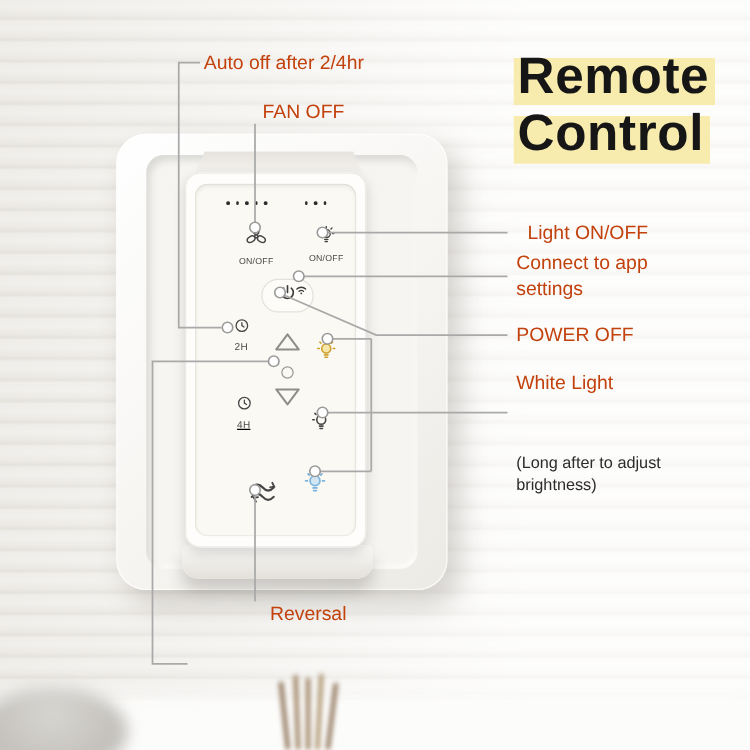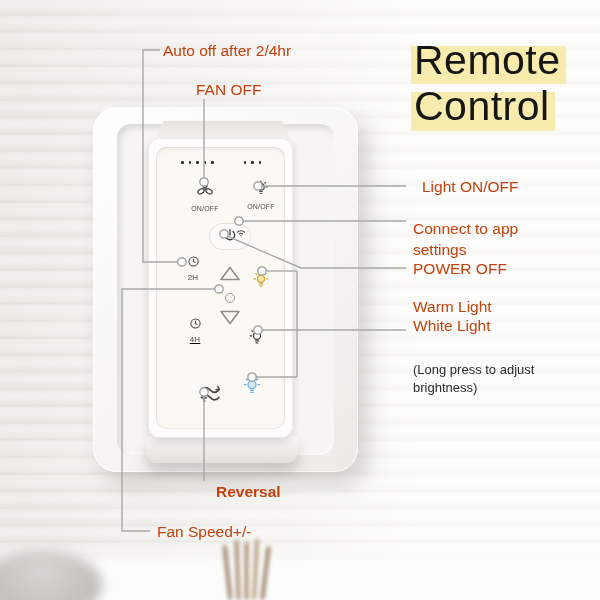--- a/index.html
+++ b/index.html
@@ -81,32 +81,32 @@
   .bulb-mid  { position:absolute; left:91px; top:180px; }
   .bulb-blue { position:absolute; left:85px; top:228px; }
   .reversal-btn { position:absolute; left:42px; top:234px; }
 
   
   .callouts { position:absolute; left:0; top:0; z-index:50; pointer-events:none; }
 
   
   .callout-label { position:absolute; z-index:60; font-size:15.5px; color:#c2410c; line-height:20px; }
   .lbl-auto    { left:163px; top:41px; }
-  .lbl-fanoff  { left:196px; top:80px; }
+  .lbl-fanoff  { left:210px; top:80px; }
   .lbl-light   { left:422px; top:177px; }
-  .lbl-connect { left:413px; top:218px; width:112px; line-height:21px; }
+  .lbl-connect { left:413px; top:200px; width:112px; line-height:21px; }
   .lbl-power   { left:413px; top:259px; }
   .lbl-modes   { left:413px; top:297px; line-height:19px; }
   .lbl-note    { left:413px; top:361px; width:130px; font-size:13px; line-height:17.5px; color:#2b2b2b; }
-  .lbl-reversal{ left:216px; top:482px;font-weight:bold; }
+  .lbl-reversal{ left:216px; top:482px; }
   .lbl-speed   { left:157px; top:522px; }
 
   
   .title { position:absolute; left:411px; top:38px; z-index:60;
-    font-size:41px; font-weight:normal; color:#161616; line-height:1.08; letter-spacing:.5px; }
+    font-size:41px; font-weight:bold; color:#161616; line-height:1.08; letter-spacing:.5px; }
   .title .hl { display:inline-block; padding:0 5px 2px 3px;
     background:linear-gradient(180deg, rgba(0,0,0,0) 18%, #f7ecae 18%); }
 </style>
 </head>
 <body>
 
 <div class="stage">
 
   <div class="wall"></div>
 
@@ -281,25 +281,23 @@
       <circle cx="219" cy="289" r="4.2"></circle>
     </g>
   </svg>
 
   <div class="callout-label lbl-auto">Auto off after 2/4hr</div>
   <div class="callout-label lbl-fanoff">FAN OFF</div>
   <div class="callout-label lbl-light">Light ON/OFF</div>
   <div class="callout-label lbl-connect">Connect to app settings</div>
   <div class="callout-label lbl-power">POWER OFF</div>
   <div class="callout-label lbl-modes">
-    <div>Warm Light</div>
     <div>White Light</div>
   </div>
-  <div class="callout-label lbl-note">(Long press to adjust brightness)</div>
+  <div class="callout-label lbl-note">(Long after to adjust brightness)</div>
   <div class="callout-label lbl-reversal">Reversal</div>
-  <div class="callout-label lbl-speed">Fan Speed+/-</div>
 
   <div class="title">
     <span class="hl">Remote</span><br>
     <span class="hl">Control</span>
   </div>
 
 </div>
 
 </body></html>

